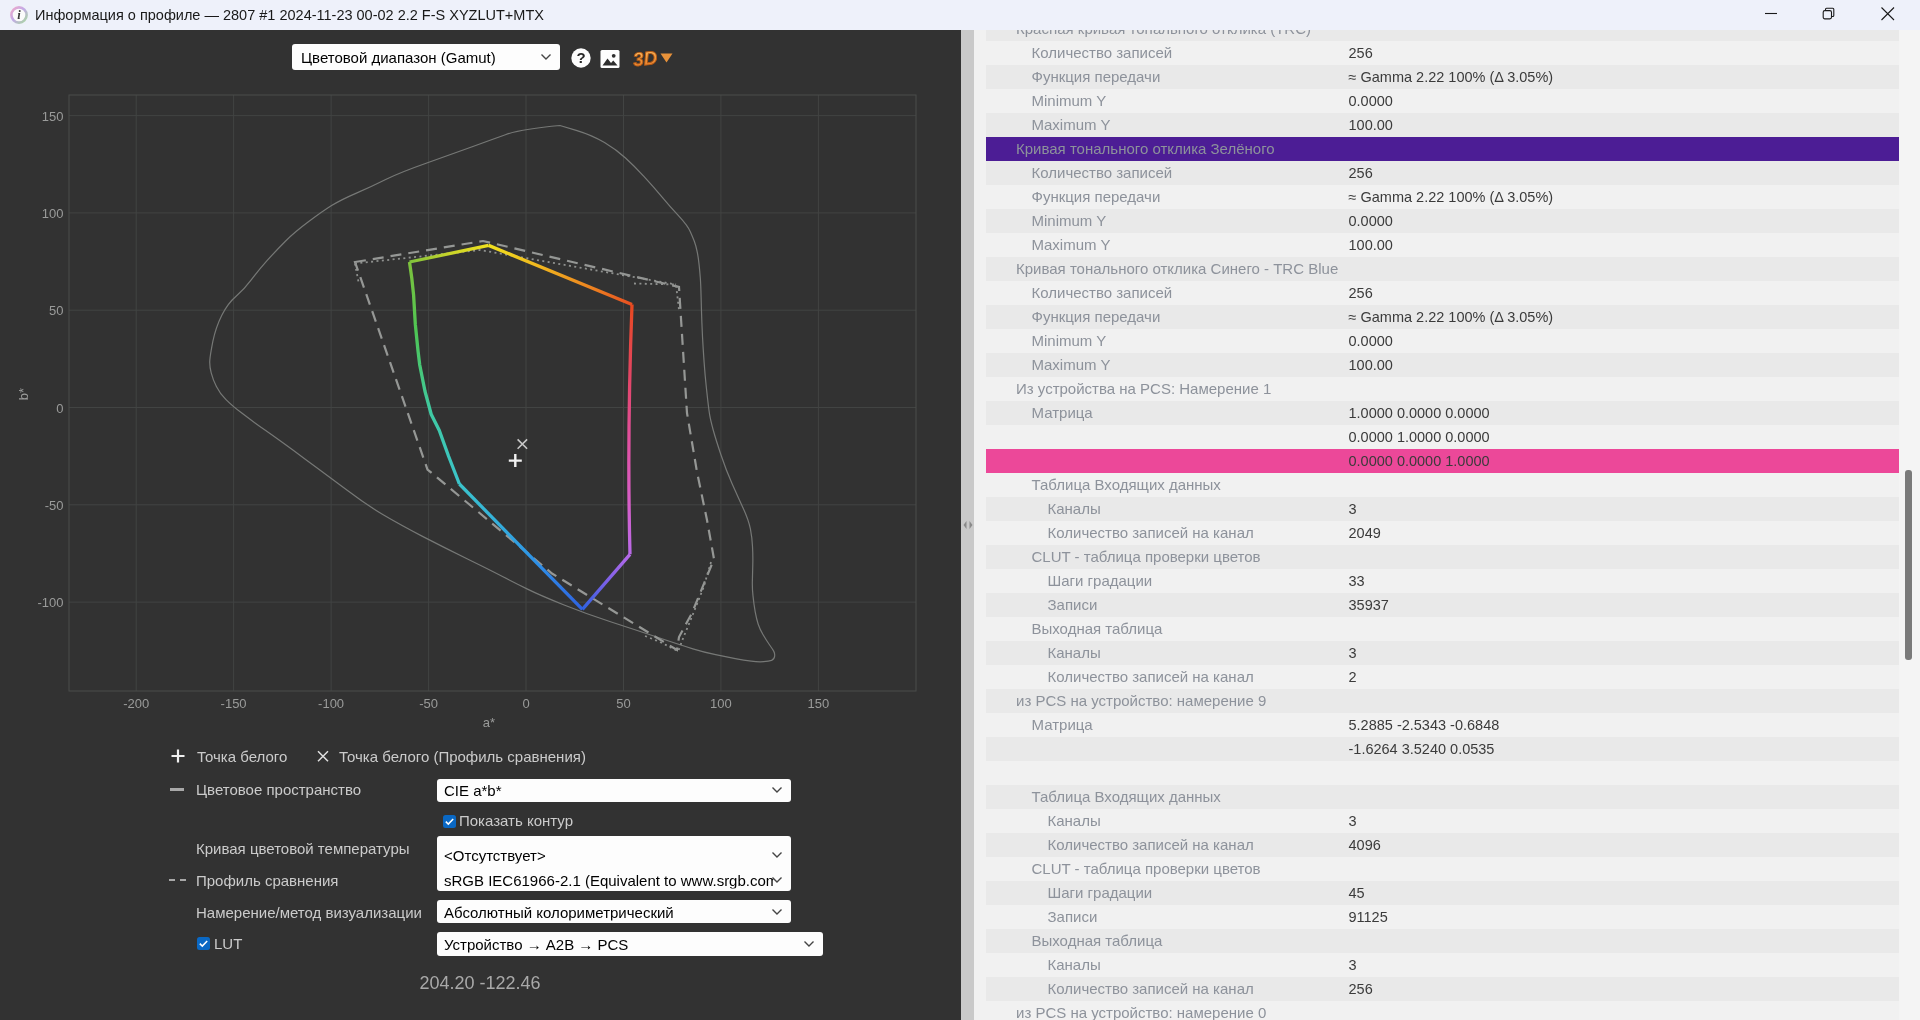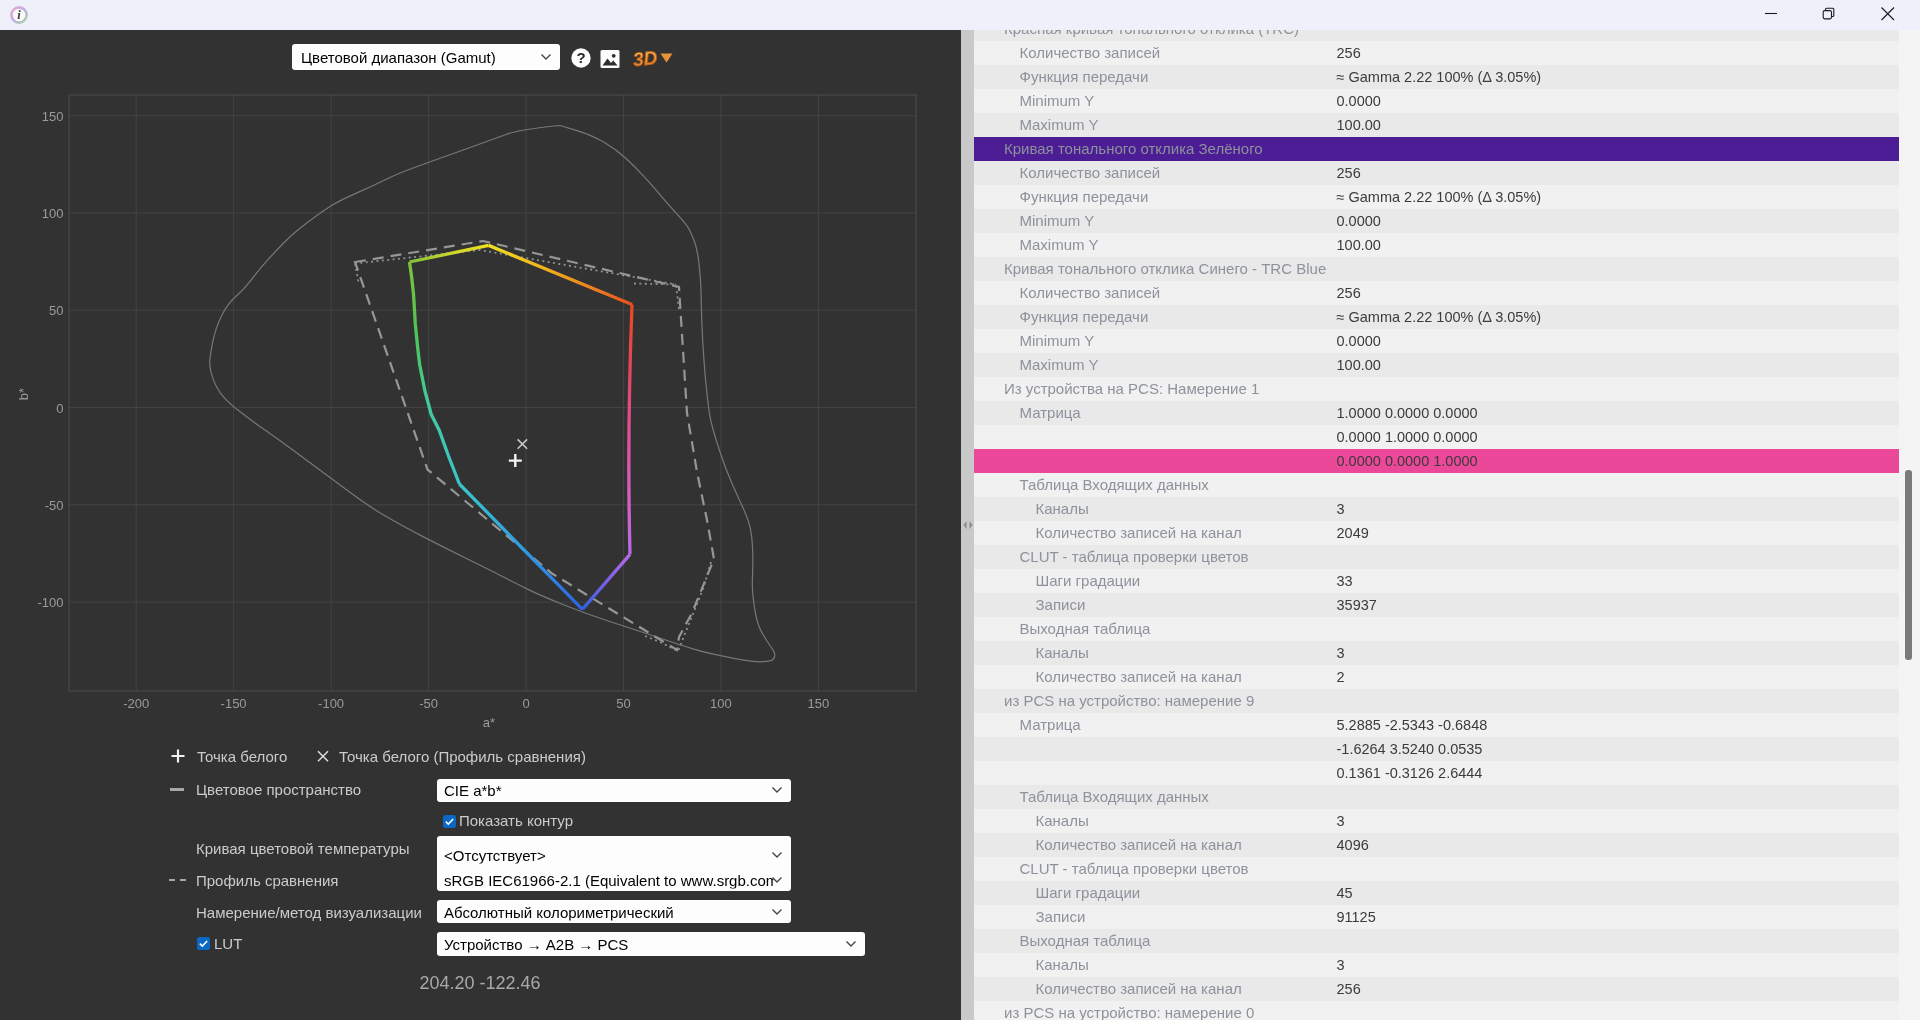--- a/index.html
+++ b/index.html
@@ -1,20 +1,20 @@
 <!DOCTYPE html>
 <html><head><meta charset="utf-8">
 <style>
 * { margin:0; padding:0; box-sizing:border-box; }
 html,body { width:1920px; height:1020px; overflow:hidden; font-family:"Liberation Sans", sans-serif; }
 #titlebar { position:absolute; left:0; top:0; width:1920px; height:30px; background:#eef1fa; }
 #left { position:absolute; left:0; top:30px; width:961px; height:990px; background:#323232; overflow:hidden; }
 #splitter { position:absolute; left:961px; top:30px; width:13px; height:990px; background:#c9c9c9; }
 #right { position:absolute; left:974px; top:30px; width:946px; height:990px; background:#f1f1f1; overflow:hidden; }
-.row { position:absolute; left:0; width:925px; height:24px; font-size:15px; }
+.row { position:absolute; left:12px; width:925px; height:24px; font-size:15px; }
 .row .rl { position:absolute; top:0; line-height:24px; color:#8d929b; white-space:pre; }
 .row .rv { position:absolute; left:362.5px; top:0; line-height:24px; font-size:14.5px; color:#3b3b3b; white-space:pre; }
 #scrollarea { position:absolute; left:925px; top:0; width:21px; height:990px; background:#f4f4f4; }
 #thumb { position:absolute; left:6px; top:440px; width:6.5px; height:190px; background:#7a7a7a; border-radius:3px; }
 .combo { position:absolute; background:#fdfdfd; border-radius:3px; font-size:15px; color:#000; }
 .combo span { position:absolute; left:7px; top:50%; transform:translateY(-50%); white-space:pre; overflow:hidden; max-width:330px; }
 .combo.big span { left:9px; }
 .cb { position:absolute; width:13px; height:13px; }
 .ltext { position:absolute; font-size:15px; color:#cbcbcb; white-space:pre; }
 </style></head>
@@ -24,20 +24,21 @@
 <defs>
         <linearGradient id="ring" x1="0" y1="0" x2="1" y2="1">
 <stop offset="0" stop-color="#f0a9c8"></stop>
           <stop offset="0.45" stop-color="#c3aae8"></stop>
           <stop offset="1" stop-color="#a8d89e"></stop>
         </linearGradient>
       </defs>
 <circle cx="9" cy="9" r="7.6" fill="#fbfbfb" stroke="url(#ring)" stroke-width="2.6"></circle>
 <text x="9" y="13.2" font-size="12.5" font-weight="bold" font-style="italic" fill="#3a3a3a" text-anchor="middle" font-family="Liberation Serif, serif">i</text>
     </svg>
+<span style="position:absolute;left:35px;top:0;line-height:30px;font-size:14.5px;color:#191919">Информация о профиле — 2807 #1 2024-11-23 00-02 2.2 F-S XYZLUT+MTX</span>
 <svg width="12" height="12" viewBox="0 0 12 12" style="position:absolute;left:1765px;top:6px">
       <path d="M0 7.5 H12" stroke="#1a1a1a" stroke-width="1.1"></path>
     </svg>
 <svg width="14" height="14" viewBox="0 0 14 14" style="position:absolute;left:1822px;top:6.5px">
       <path d="M3.5 3.8 v-1.6 a1 1 0 0 1 1 -1 h6.3 a1 1 0 0 1 1 1 v6.3 a1 1 0 0 1 -1 1 h-1.6" stroke="#1a1a1a" stroke-width="1.1" fill="none"></path>
       <rect x="1.2" y="3.6" width="8.3" height="8.3" rx="1.6" stroke="#1a1a1a" stroke-width="1.1" fill="none"></rect>
     </svg>
 <svg width="14" height="14" viewBox="0 0 14 14" style="position:absolute;left:1881px;top:7px">
       <path d="M0.5 0.5 L13 13 M13 0.5 L0.5 13" stroke="#1a1a1a" stroke-width="1.1"></path>
     </svg>
@@ -184,21 +185,21 @@
       <span>Абсолютный колориметрический</span>
       <svg width="12" height="8" viewBox="0 0 12 8" style="position:absolute;right:8px;top:50%;margin-top:-4px">
         <path d="M1.5 1.5 L6 6 L10.5 1.5" stroke="#454545" stroke-width="1.4" fill="none"></path>
       </svg>
     </div>
 <div class="cb" style="left:196.7px;top:906px"><svg width="13" height="13" viewBox="0 0 13 13">
         <rect x="0" y="0" width="13" height="13" rx="2.5" fill="#0a68c4"></rect>
         <path d="M2.8 6.6 L5.3 9.1 L10.2 3.9" stroke="#fff" stroke-width="1.5" fill="none"></path>
       </svg></div>
 <span class="ltext" style="left:214px;top:905px">LUT</span>
-<div class="combo " style="left:437px;top:902px;width:428px;height:24px">
+<div class="combo " style="left:437px;top:902px;width:386px;height:24px">
       <span>Устройство → A2B → PCS</span>
       <svg width="12" height="8" viewBox="0 0 12 8" style="position:absolute;right:8px;top:50%;margin-top:-4px">
         <path d="M1.5 1.5 L6 6 L10.5 1.5" stroke="#454545" stroke-width="1.4" fill="none"></path>
       </svg>
     </div>
 <span style="position:absolute;left:380px;top:943px;width:200px;text-align:center;color:#a9a9a9;font-size:18px">204.20 -122.46</span>
 </div>
 <div id="splitter">
 <svg width="12" height="12" viewBox="0 0 12 12" style="position:absolute;left:0.5px;top:489px">
       <path d="M4.5 2 L1.5 6 L4.5 10 Z M7.5 2 L10.5 6 L7.5 10 Z" fill="#8a8a8a"></path>
@@ -311,23 +312,20 @@
 <div class="row" style="top:659.3px;background:#e9e9e9">
       <span class="rl" style="left:30px">из PCS на устройство: намерение 9</span>
     </div>
 <div class="row" style="top:683.3px;background:#f1f1f1">
       <span class="rl" style="left:45.5px">Матрица</span>
       <span class="rv">5.2885 -2.5343 -0.6848</span>
     </div>
 <div class="row" style="top:707.3px;background:#e9e9e9">
       <span class="rv">-1.6264 3.5240 0.0535</span>
     </div>
-<div class="row" style="top:731.3px;background:#f1f1f1">
-      <span class="rv">0.1361 -0.3126 2.6444</span>
-    </div>
 <div class="row" style="top:755.3px;background:#e9e9e9">
       <span class="rl" style="left:45.5px">Таблица Входящих данных</span>
     </div>
 <div class="row" style="top:779.3px;background:#f1f1f1">
       <span class="rl" style="left:61.5px">Каналы</span>
       <span class="rv">3</span>
     </div>
 <div class="row" style="top:803.3px;background:#e9e9e9">
       <span class="rl" style="left:61.5px">Количество записей на канал</span>
       <span class="rv">4096</span>

